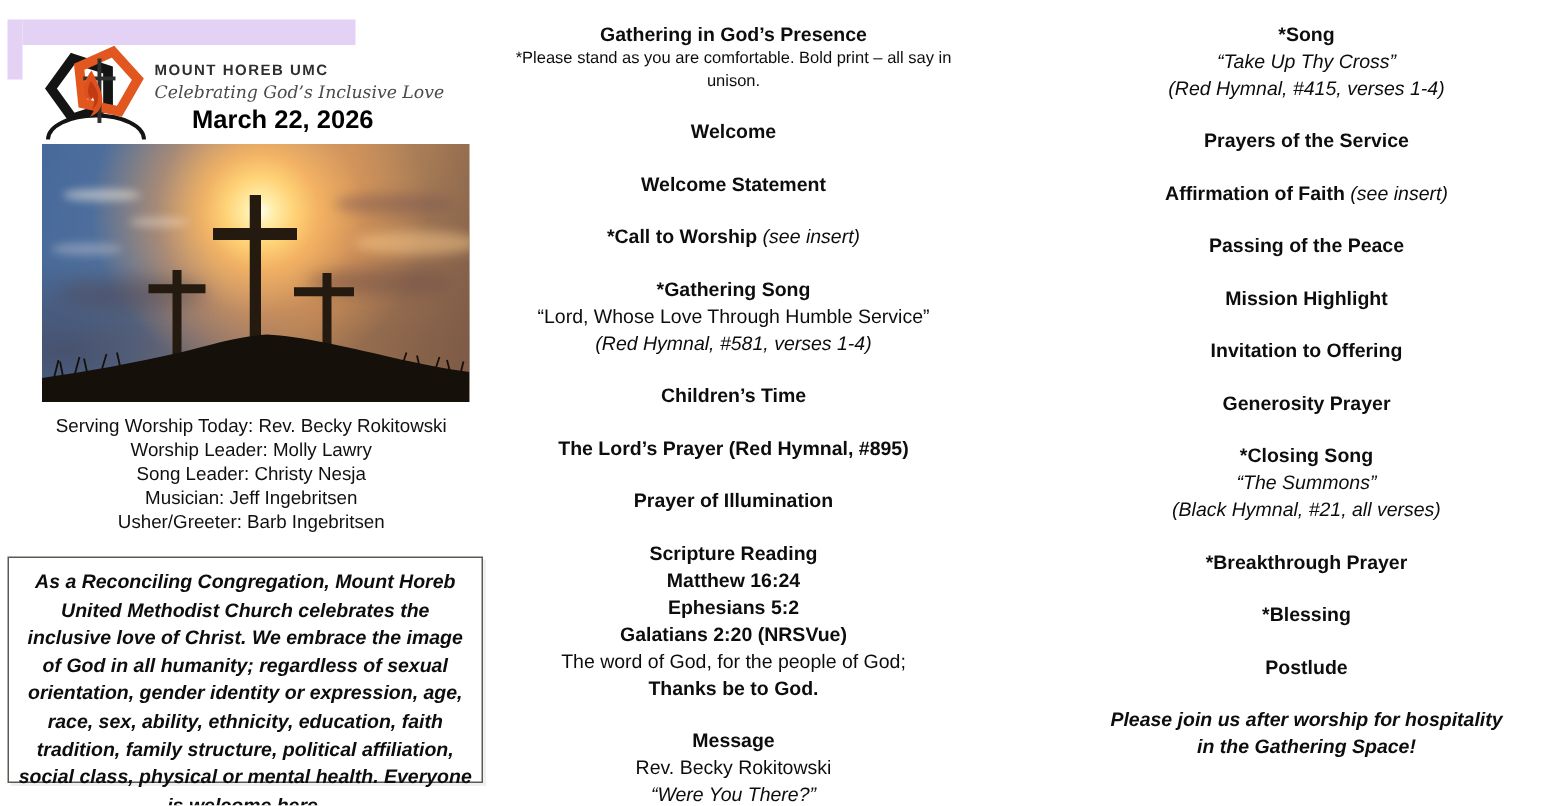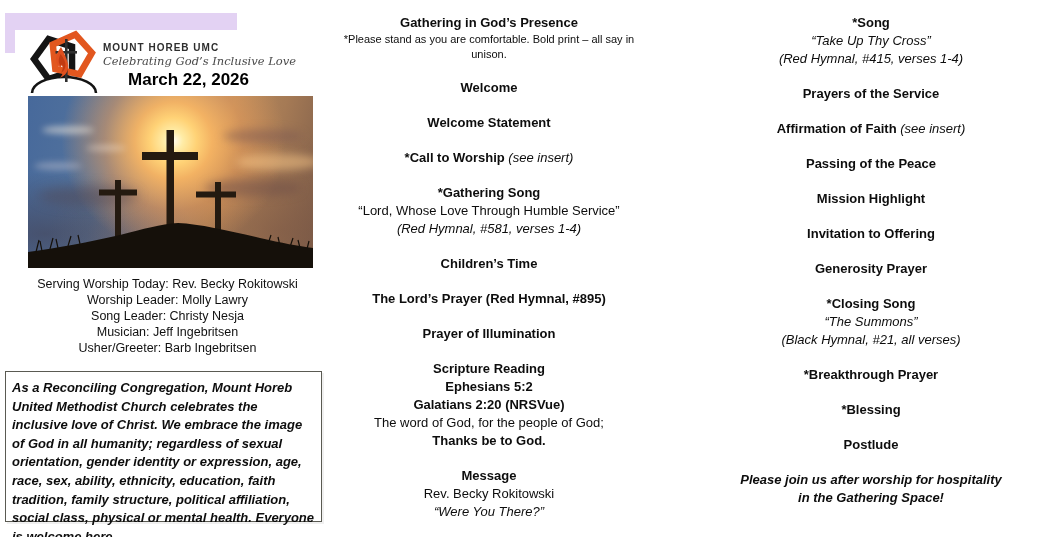--- a/index.html
+++ b/index.html
@@ -32,21 +32,21 @@
       linear-gradient(103deg, #47699b 0%, #54749d 28%, #8d8285 48%, #b68a5e 64%, #a57a55 80%, #7c5c49 100%);
   }
   .photo svg { position:absolute; inset:0; width:100%; height:100%; }
   
   .serving { position:absolute; left:0px; top:276px; width:335px; text-align:center; font-size:12.5px; line-height:16px; color:#101010; }
   
   .statement {
     position:absolute; left:5px; top:371px; width:317px; height:151px;
     border:1.5px solid #5a5a52; background:#fff; padding:7px 6px;
     font-size:13px; font-weight:700; font-style:italic; line-height:18.6px;
-    text-align:left; color:#0d0d0d; box-shadow:2px 2px 0 rgba(0,0,0,0.06);
+    text-align:center; color:#0d0d0d; box-shadow:2px 2px 0 rgba(0,0,0,0.06);
   }
   
   .col { position:absolute; top:14px; text-align:center; font-size:13px; line-height:18px; color:#0d0d0d; }
   .col-middle { left:330px; width:318px; }
   .col-right  { left:702px; width:338px; }
   .block { margin-bottom:17px; }
   .block:last-child { margin-bottom:0; }
   .s-b  { font-weight:700; }
   .s-r  { font-weight:400; }
   .s-i  { font-style:italic; }
@@ -143,20 +143,21 @@
         <div class="line"><span class="s-b">Children’s Time</span></div>
       </div>
       <div class="block">
         <div class="line"><span class="s-b">The Lord’s Prayer  (Red Hymnal, #895)</span></div>
       </div>
       <div class="block">
         <div class="line"><span class="s-b">Prayer of Illumination</span></div>
       </div>
       <div class="block">
         <div class="line"><span class="s-b">Scripture Reading</span></div>
+        <div class="line"><span class="s-b">Matthew 16:24</span></div>
         <div class="line"><span class="s-b">Ephesians 5:2</span></div>
         <div class="line"><span class="s-b">Galatians 2:20 (NRSVue)</span></div>
         <div class="line"><span class="s-r">The word of God, for the people of God;</span></div>
         <div class="line"><span class="s-b">Thanks be to God.</span></div>
       </div>
       <div class="block">
         <div class="line"><span class="s-b">Message</span></div>
         <div class="line"><span class="s-r">Rev. Becky Rokitowski</span></div>
         <div class="line"><span class="s-i">“Were You There?”</span></div>
       </div>

